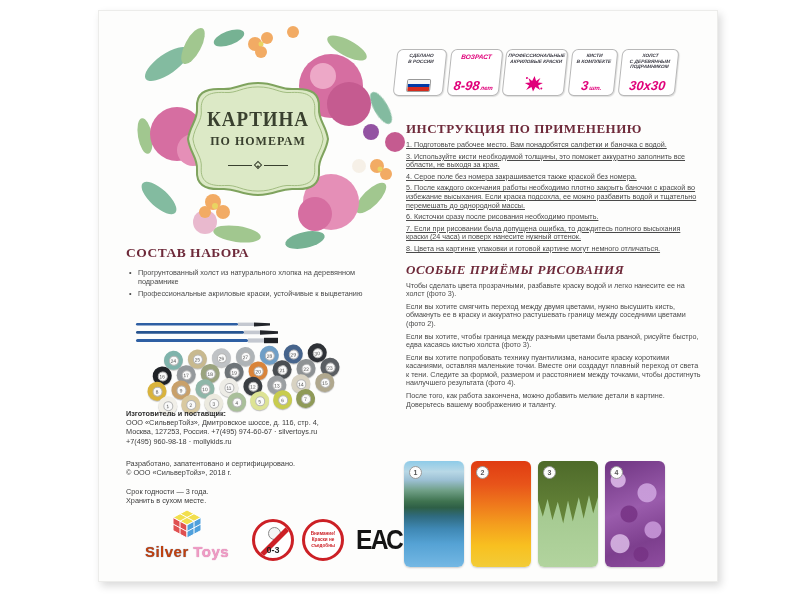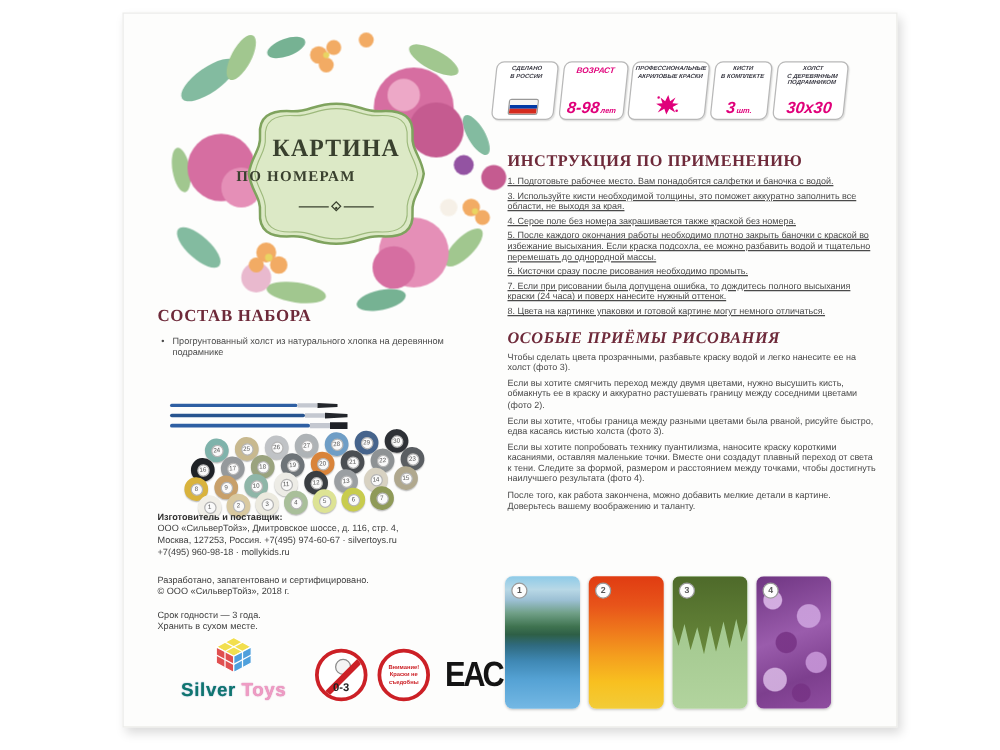--- a/index.html
+++ b/index.html
@@ -5,26 +5,26 @@
   * { margin:0; padding:0; box-sizing:border-box; }
   html,body { width:800px; height:600px; background:#ffffff; font-family:"Liberation Sans", sans-serif; }
   .stage { position:relative; width:800px; height:600px; background:#ffffff; overflow:hidden; }
   .card { position:absolute; left:98px; top:10px; width:620px; height:572px;
           background:#fdfdfc; border:1px solid #ececea;
           box-shadow:3px 4px 8px rgba(0,0,0,0.15); }
 
   
   .wreath-area { position:absolute; left:10px; top:5px; width:300px; height:235px; }
   .wreath-svg { position:absolute; left:0; top:0; }
-  .emblem { position:absolute; left:80px; top:62px; width:160px; height:122px; }
+  .emblem { position:absolute; left:69px; top:62px; width:160px; height:122px; }
   .emblem svg { position:absolute; left:0; top:0; }
   .emblem .t1 { position:absolute; left:0; top:30px; width:100%; text-align:center;
      font-family:"Liberation Serif", serif; font-weight:bold; font-size:20px; letter-spacing:1px;
      color:#39402e; transform:scaleX(0.95); }
-  .emblem .t2 { position:absolute; left:0; top:56px; width:100%; text-align:left;
+  .emblem .t2 { position:absolute; left:0; top:56px; width:100%; text-align:center;
      font-family:"Liberation Serif", serif; font-weight:bold; font-size:12px; letter-spacing:1px;
      color:#39402e; }
   .emblem .divider { position:absolute; left:0; top:84px; width:100%; display:flex;
      align-items:center; justify-content:center; gap:3px; }
   .emblem .dl { width:24px; height:1px; background:#39402e; }
   .emblem .dd { width:6px; height:6px; background:#dce9c6; border:1px solid #39402e;
      transform:rotate(45deg); position:relative; }
   .emblem .dd::after { content:""; position:absolute; left:1.5px; top:1.5px; width:2px; height:2px;
      background:#39402e; border-radius:50%; }
 
@@ -46,21 +46,21 @@
 
   .info-block { position:absolute; left:27px; width:265px; font-size:7.3px; line-height:9.2px; color:#3d3d3d; }
   .info-block b { color:#2e2e2e; }
   .mfr { top:398px; }
   .legal { top:448px; }
   .storage { top:476px; }
 
   .logos { position:absolute; left:25px; top:498px; width:295px; height:64px; }
   .brandmark { position:absolute; left:8px; top:0; width:110px; text-align:center; }
   .brandword { font-weight:bold; font-size:15px; letter-spacing:0.5px; }
-  .bw1 { color:#0f766e; text-shadow:0 0 1px #4a78b0; }
+  .bw1 { color:#c2410c; text-shadow:0 0 1px #4a78b0; }
   .bw2 { color:#ef9cc4; text-shadow:0 0 1px #c4609a; }
   .round-sign { position:absolute; top:10px; width:42px; height:42px; border:3px solid #cc2026;
      border-radius:50%; background:#fff; overflow:hidden; }
   .sign-age { left:128px; }
   .sign-age .bar { position:absolute; left:-4px; top:17px; width:48px; height:5px; background:#cc2026;
      transform:rotate(-45deg); }
   .sign-age .head { position:absolute; left:13px; top:5px; width:13px; height:13px; border:1.5px solid #8a8a8a;
      border-radius:50%; background:#f4f4f4; }
   .sign-age .num { position:absolute; left:0; bottom:3px; width:100%; text-align:center;
      font-weight:bold; font-size:9px; color:#222; }
@@ -185,20 +185,21 @@
           <span class="dl"></span>
             <span class="dd"></span>
             <span class="dl"></span>
         </div>
       </div>
     </div>
 
     <div class="comp-head h-maroon">СОСТАВ НАБОРА</div>
     <ul class="comp-list">
       <li>Прогрунтованный холст из натурального хлопка на деревянном подрамнике</li>
+      <li>Профессиональные акриловые краски, устойчивые к выцветанию</li>
     </ul>
 
     <svg class="brushes" width="155" height="30" viewBox="0 0 155 30">
       <g>
         <rect x="2" y="4" width="102" height="2.6" rx="1.3" fill="#2e5fa3"></rect>
         <rect x="104" y="3.6" width="16" height="3.4" fill="#c4c8d0"></rect>
         <polygon points="120,3.4 136,4.2 136,6.6 120,7.4" fill="#23262b"></polygon>
         <rect x="2" y="12" width="108" height="2.8" rx="1.4" fill="#27548f"></rect>
         <rect x="110" y="11.6" width="16" height="3.6" fill="#c4c8d0"></rect>
         <polygon points="126,11.2 144,12.2 144,14.8 126,15.8" fill="#23262b"></polygon>

